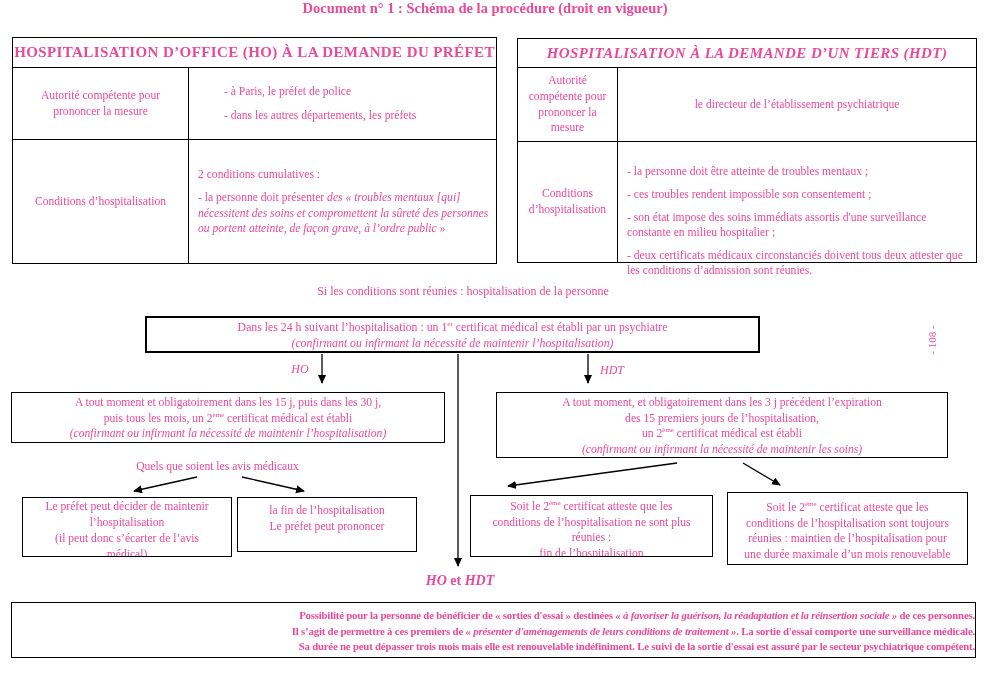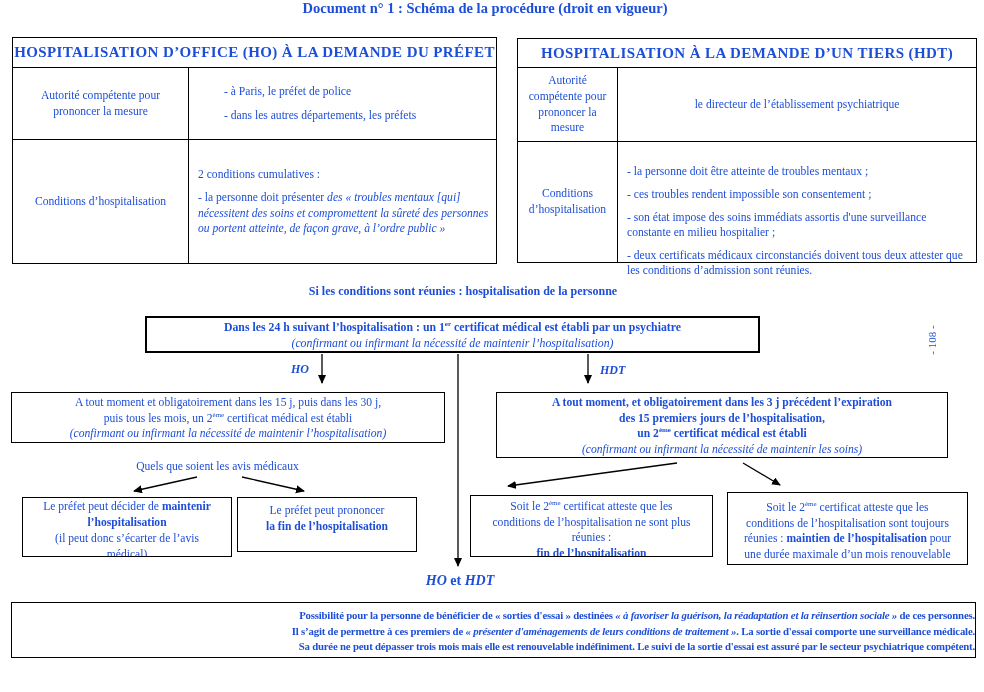--- a/index.html
+++ b/index.html
@@ -1,37 +1,37 @@
 <!DOCTYPE html>
 <html><head>
 <meta charset="utf-8">
 <style>
   html,body { margin:0; padding:0; background:#fff; }
   .page { position:relative; width:984px; height:692px; background:#ffffff;
-          font-family:"Liberation Serif", serif; color:#1d4ed8; overflow:hidden; }
+          font-family:"Liberation Serif", serif; color:#ec4899; overflow:hidden; }
   .abs { position:absolute; box-sizing:border-box; }
   .title { left:0; top:10; width:970px; text-align:center; font-weight:bold; font-size:14.5px; }
 
   
   .tbl { border:1px solid #000; }
   .tbl .hdr { display:flex; align-items:center; justify-content:center; text-align:center;
               font-weight:bold; font-size:15px; letter-spacing:.4px;
               border-bottom:1px solid #000; box-sizing:border-box; }
   .tbl .row { display:flex; box-sizing:border-box; font-size:11.6px; }
   .tbl .row + .row { border-top:1px solid #000; }
   .lbl { display:flex; align-items:center; justify-content:center; text-align:center;
          border-right:1px solid #000; box-sizing:border-box; padding:2px 8px; line-height:1.35; }
   .val { flex:1; display:flex; flex-direction:column; justify-content:center; box-sizing:border-box; }
   .val p { margin:4px 0; line-height:1.3; }
   .val.center { align-items:center; text-align:center; }
 
   
   .box { border:1px solid #000; text-align:center; background:#fff; overflow:hidden; }
   .box .line { line-height:15.5px; }
-  .b { font-weight:bold; } .i { font-style:italic; }
+  .b { font-weight:normal; } .i { font-style:italic; }
   sup { font-size:0.6em; vertical-align:super; line-height:0; }
   .flowtext { font-size:11.8px; }
   .smalltext { font-size:11.6px; }
 
   .overlay { position:absolute; left:0; top:0; pointer-events:none; }
   .overlay line { stroke:#000; stroke-width:1.3; }
 
   .pageno { left:928; top:316px; width:44px; height:48px; font-size:11px;
             transform:rotate(-90deg); transform-origin:center center; text-align:center; left:928px; }
 
@@ -72,21 +72,21 @@
     <div class="row" style="height:124px;">
       <div class="lbl" style="width:176px;">Conditions d’hospitalisation</div>
       <div class="val" style="padding-left:9px; padding-right:6px;">
         <p>2 conditions cumulatives :</p>
         <p><span>- la personne doit présenter </span><span class="i">des « troubles mentaux [qui] nécessitent des soins et compromettent la sûreté des personnes ou portent atteinte, de façon grave, à l’ordre public »</span></p>
       </div>
     </div>
   </div>
 
   <div class="abs tbl" style="left:517px; top:38px; width:460px;">
-    <div class="hdr" style="height:29px;">HOSPITALISATION À LA DEMANDE D’UN TIERS (HDT)</div>
+    <div class="hdr" style="height:29px;font-style:italic;">HOSPITALISATION À LA DEMANDE D’UN TIERS (HDT)</div>
     <div class="row" style="height:73px;">
       <div class="lbl" style="width:100px;">Autorité compétente pour prononcer la mesure</div>
       <div class="val center">le directeur de l’établissement psychiatrique</div>
     </div>
     <div class="row" style="height:121px;">
       <div class="lbl" style="width:100px;">Conditions d’hospitalisation</div>
       <div class="val" style="padding-left:9px; padding-right:6px;margin-top:38px;">
         <p>- la personne doit être atteinte de troubles mentaux ;</p>
         <p>- ces troubles rendent impossible son consentement ;</p>
         <p>- son état impose des soins immédiats assortis d'une surveillance constante en milieu hospitalier ;</p>
@@ -121,22 +121,22 @@
   <div class="abs smalltext" style="left:100px; top:460px; width:235px; text-align:center;">Quels que soient les avis médicaux</div>
 
   <div class="abs box smalltext" style="left:22px; top:497px; width:210px; height:60px; padding-top:1px; line-height:16px;">
     <div class="line" style="line-height:16px;"><span>Le préfet peut décider de </span><span class="b">maintenir</span></div>
     <div class="line b" style="line-height:16px;">l’hospitalisation</div>
     <div class="line" style="line-height:16px;">(il peut donc s’écarter de l’avis</div>
     <div class="line" style="line-height:16px;">médical)</div>
   </div>
 
   <div class="abs box smalltext" style="left:237px; top:497px; width:180px; height:55px; padding-top:5px;">
+    <div class="line b" style="line-height:16px;">la fin de l’hospitalisation</div>
     <div class="line" style="line-height:16px;">Le préfet peut prononcer</div>
-    <div class="line b" style="line-height:16px;">la fin de l’hospitalisation</div>
   </div>
 
   <div class="abs box smalltext" style="left:470px; top:495px; width:243px; height:62px; padding-top:3px;">
     <div class="line"><span>Soit le 2</span><sup>ème</sup><span> certificat atteste que les</span></div>
     <div class="line">conditions de l’hospitalisation ne sont plus</div>
     <div class="line">réunies :</div>
     <div class="line b">fin de l’hospitalisation</div>
   </div>
 
   <div class="abs box smalltext" style="left:727px; top:492px; width:241px; height:73px; padding-top:7px;">

